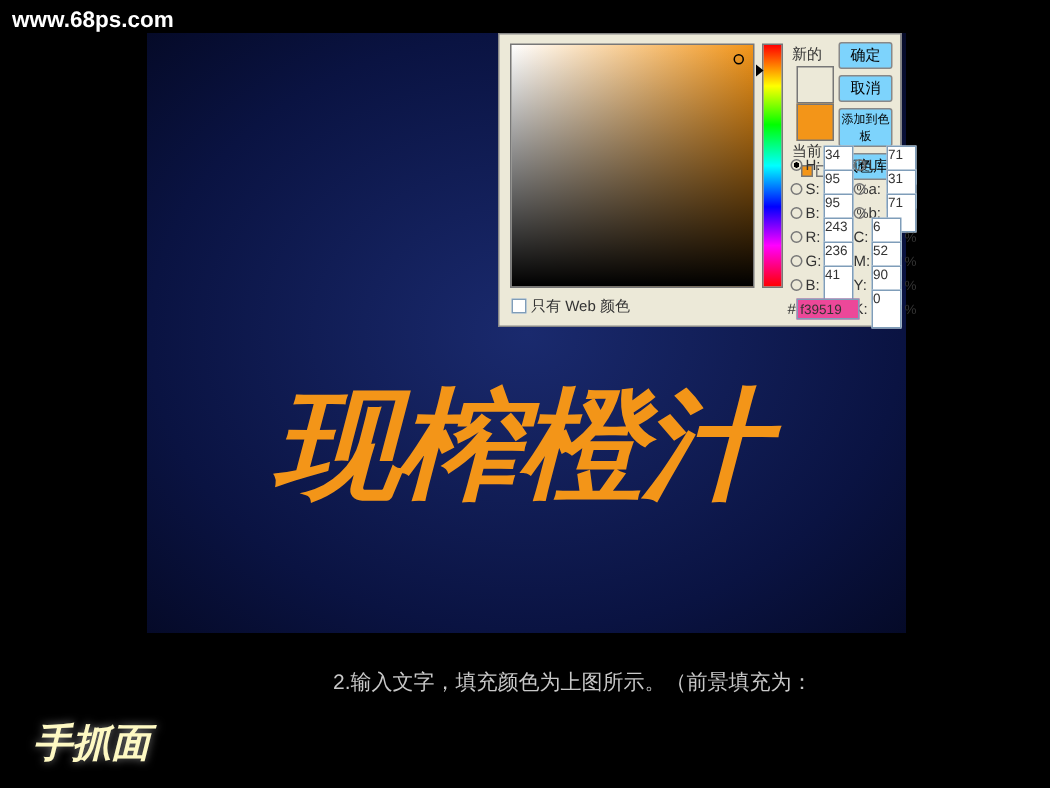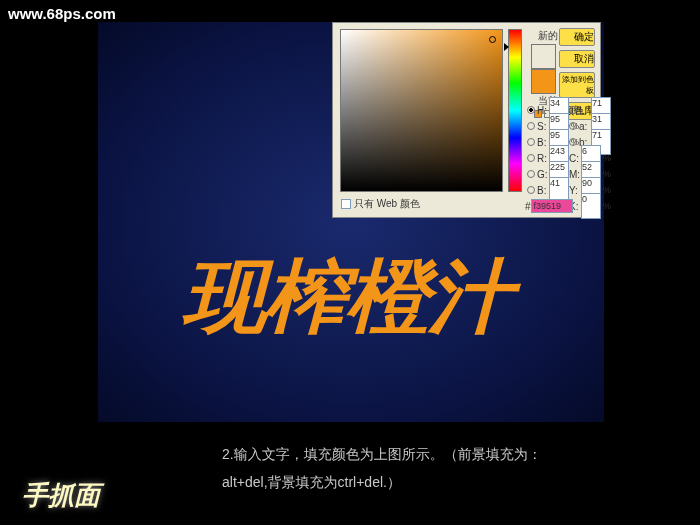--- a/index.html
+++ b/index.html
@@ -5,27 +5,27 @@
 *{box-sizing:border-box;margin:0;padding:0;font-family:"Microsoft YaHei",SimSun,sans-serif}
 body{background:#000;width:700px;height:525px;position:relative;overflow:hidden}
 .watermark{position:absolute;top:5px;left:8px;color:#fff;font-size:15px;font-weight:bold;font-family:Liberation Sans, sans-serif;z-index:10}
 .canvas{position:absolute;top:22px;left:98px;width:506px;height:400px;background:radial-gradient(ellipse at center,#1a2a6e 0%,#0a1342 70%,#050a28 100%)}
 .headline{position:absolute;top:222px;left:92px;font-size:80px;font-weight:900;color:#f39518;font-style:italic;letter-spacing:-2px;transform:scaleX(1.05)}
 .dlg{position:absolute;top:0;right:3px;width:269px;height:196px;background:#ece9d8;border:1px solid #888;font-size:11px}
 .cp-field{position:absolute;top:6px;left:7px;width:163px;height:163px;background:linear-gradient(to bottom,rgba(0,0,0,0) 0%,#000 100%),linear-gradient(to right,#fff 0%,#f39518 100%);border:1px solid #777}
 .cp-cursor{position:absolute;top:6px;right:6px;width:7px;height:7px;border:1px solid #000;border-radius:50%}
 .huebar{position:absolute;top:6px;left:175px;width:14px;height:163px;background:linear-gradient(to bottom,#ff0000 0%,#ffff00 17%,#00ff00 33%,#00ffff 50%,#0000ff 67%,#ff00ff 83%,#ff0000 100%);border:1px solid #777}
 .hue-ptr{position:absolute;top:20px;left:171px;width:0;height:0;border-top:4px solid transparent;border-bottom:4px solid transparent;border-left:5px solid #000}
-.newcur{position:absolute;top:6px;left:195px;width:30px;text-align:right}
+.newcur{position:absolute;top:6px;left:195px;width:30px;text-align:left}
 .nc-lab{font-size:10px;color:#333;margin-bottom:1px}
 .nc-sw{width:25px;height:25px;border:1px solid #777;margin:0 auto}
 .nc-triple{display:flex;justify-content:center;margin-top:2px}
 .nc-triple div{width:8px;height:8px;border:1px solid #777;margin:0 1px}
 .btncol{position:absolute;top:5px;right:5px;width:36px}
-.dbtn{background:#fde047;border:1px solid #888;border-radius:2px;font-size:10px;text-align:right;padding:1px 0;margin-bottom:4px;cursor:pointer}
+.dbtn{background:#7dd3fc;border:1px solid #888;border-radius:2px;font-size:10px;text-align:center;padding:1px 0;margin-bottom:4px;cursor:pointer}
 .vals{position:absolute;top:80px;left:194px;font-size:10px;color:#333}
 .vrow{display:flex;align-items:center;margin-bottom:2px;height:14px}
 .vrad{width:8px;height:8px;border:1px solid #777;border-radius:50%;margin-right:2px;display:inline-block}
 .vrad.on{background:radial-gradient(circle,#000 0 40%,transparent 45%)}
 .vlab{width:12px;display:inline-block}
 .vin{width:20px;height:26px;border:1px solid #7f9db9;background:#fff;font-size:9px;text-align:right;padding-right:14px;display:inline-block;line-height:11px}
 .vun{margin-left:2px;font-size:9px}
 .vals2{position:absolute;top:80px;left:236px;font-size:10px;color:#333}
 .weborow{position:absolute;top:174px;left:8px;font-size:10px;color:#333;display:flex;align-items:center}
 .cb{width:10px;height:10px;border:1px solid #7f9db9;background:#fff;margin-right:3px}
@@ -87,21 +87,21 @@
           <span class="vun">%</span>
         </div>
       <div class="vrow">
           <span class="vrad"></span>
           <span class="vlab">R:</span>
           <span class="vin">243</span>
         </div>
       <div class="vrow">
           <span class="vrad"></span>
           <span class="vlab">G:</span>
-          <span class="vin">225</span>
+          <span class="vin">236</span>
         </div>
       <div class="vrow">
           <span class="vrad"></span>
           <span class="vlab">B:</span>
           <span class="vin">41</span>
         </div>
     </div>
 
     <div class="vals2">
       <div class="vrow">
@@ -147,16 +147,15 @@
     </div>
     <div class="hexrow">
       <span>#</span>
       <span class="hexin">f39519</span>
     </div>
   </div>
 </div>
 
 <div class="caption">
   <div>2.输入文字，填充颜色为上图所示。（前景填充为：</div>
-  <div>alt+del,背景填充为ctrl+del.）</div>
 </div>
 
 <div class="logo">手抓面</div>
 
 </body></html>

